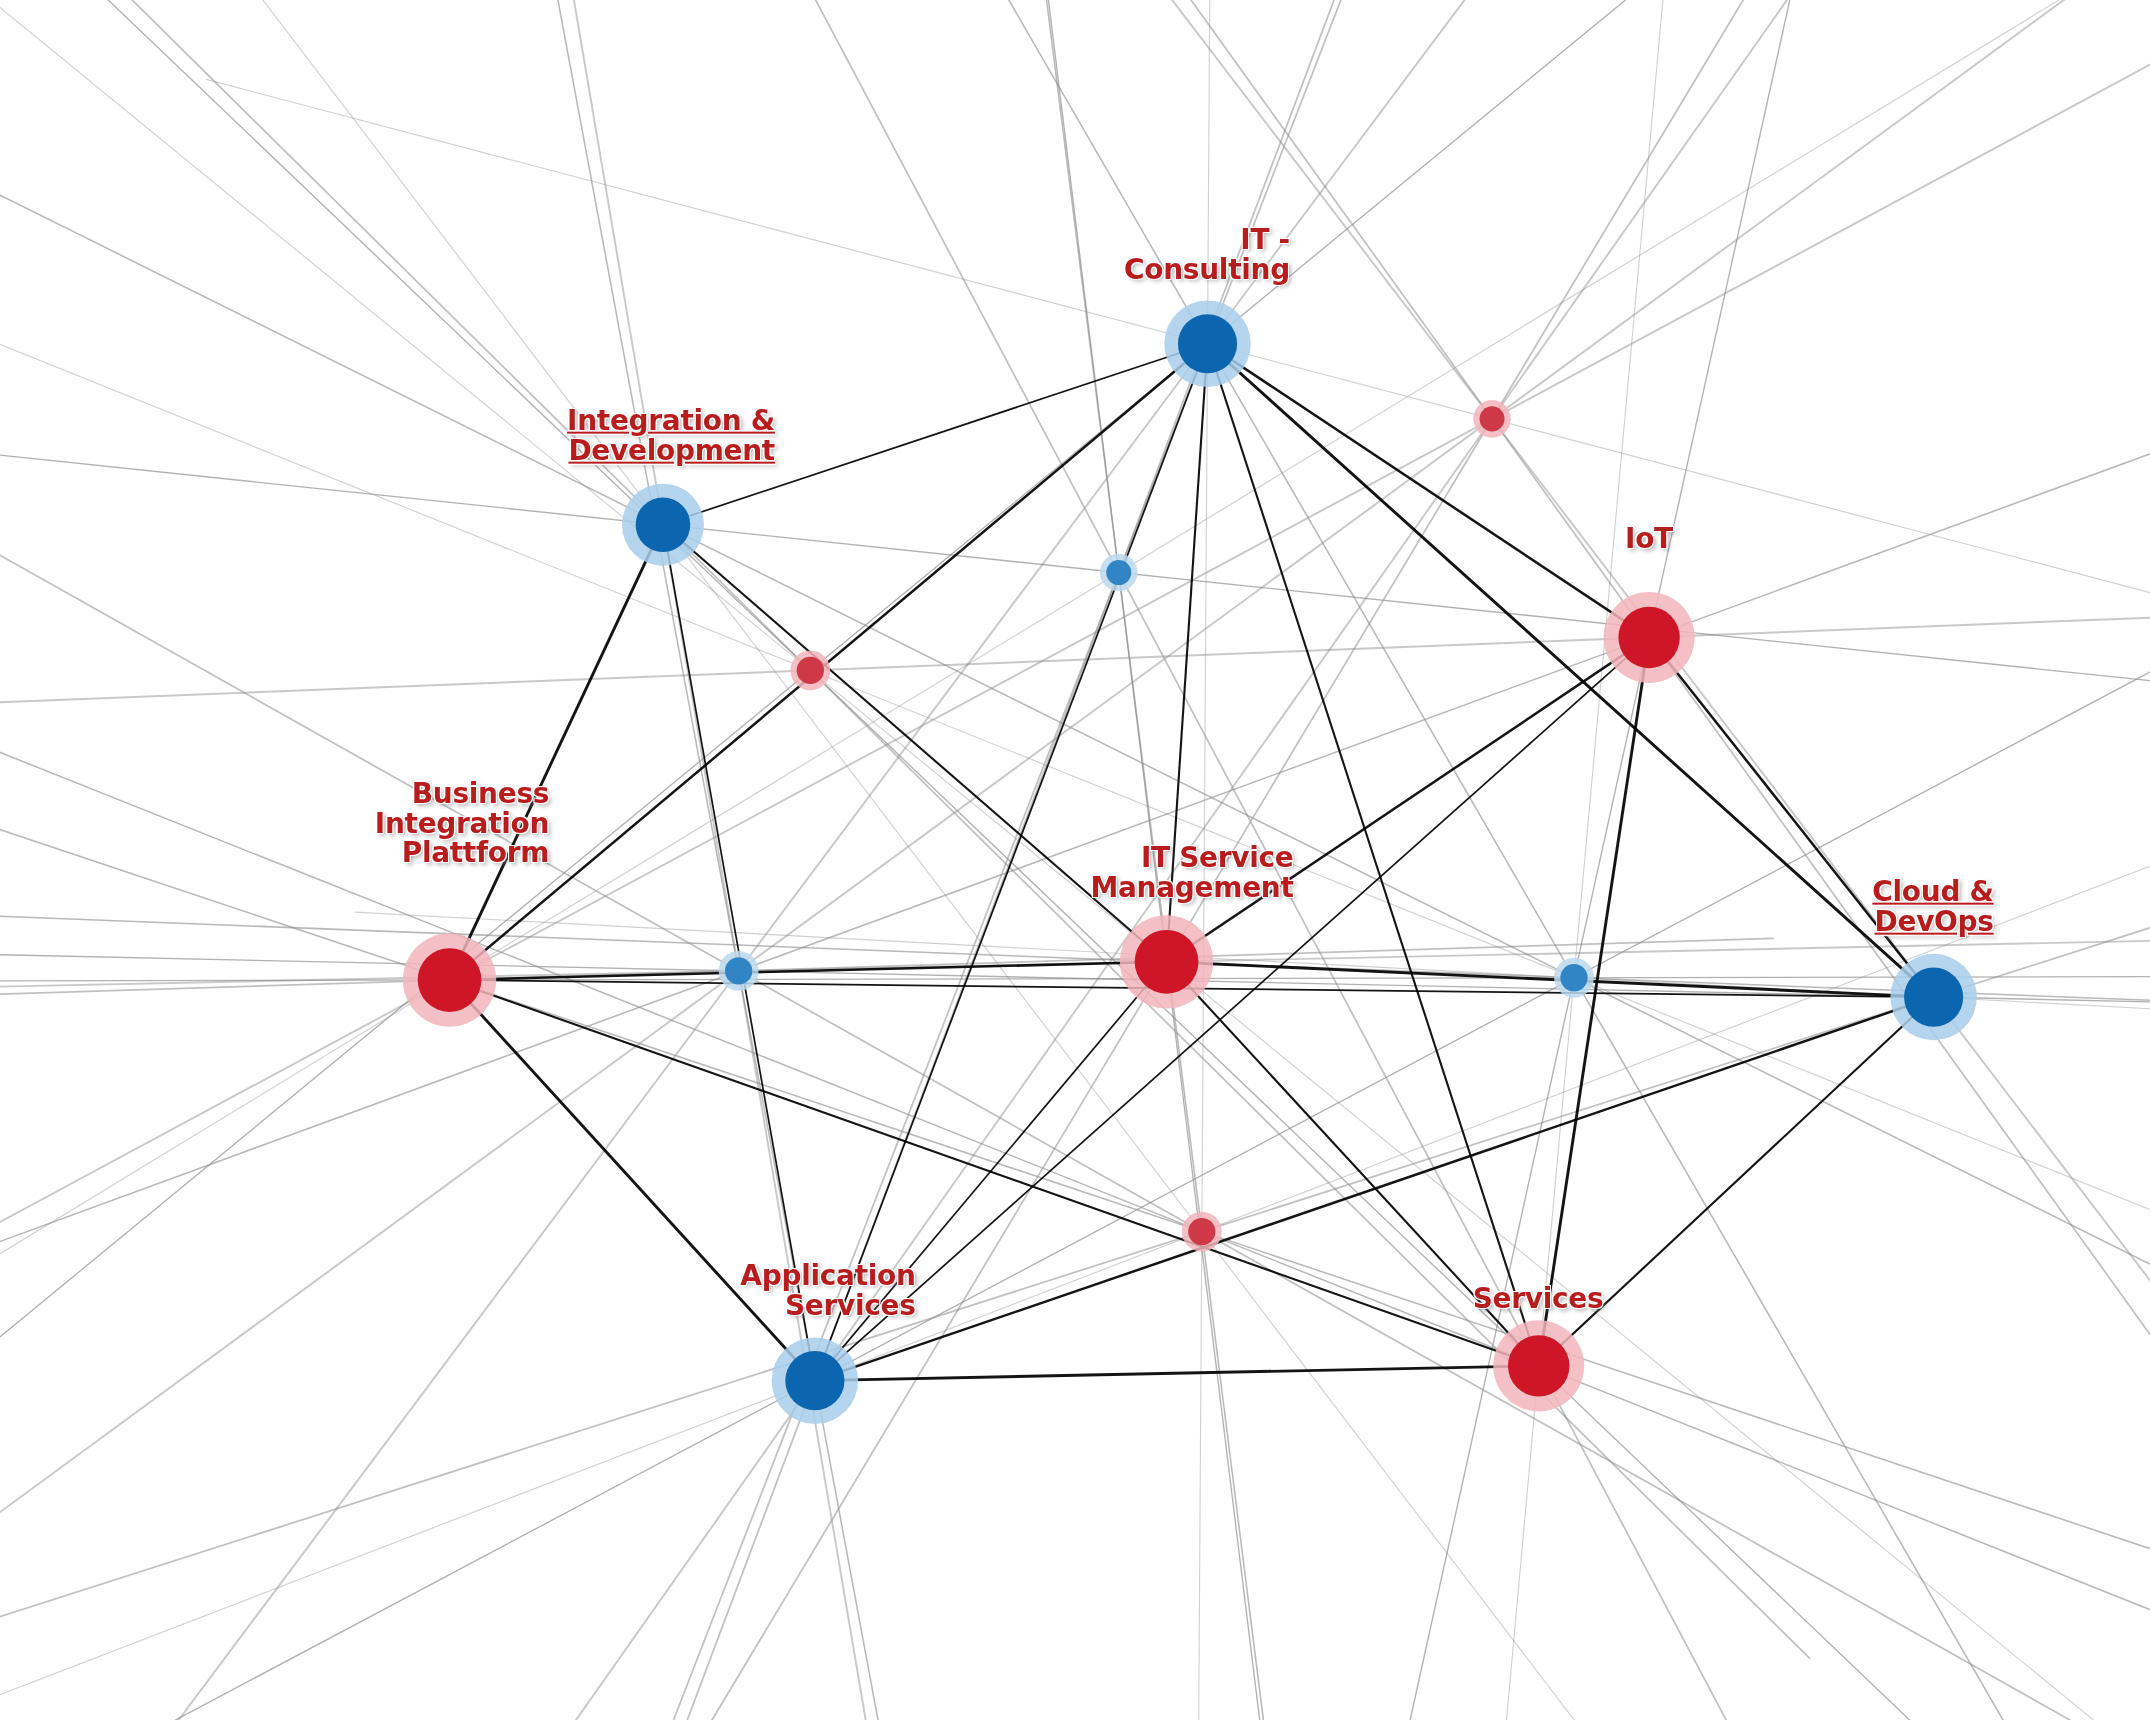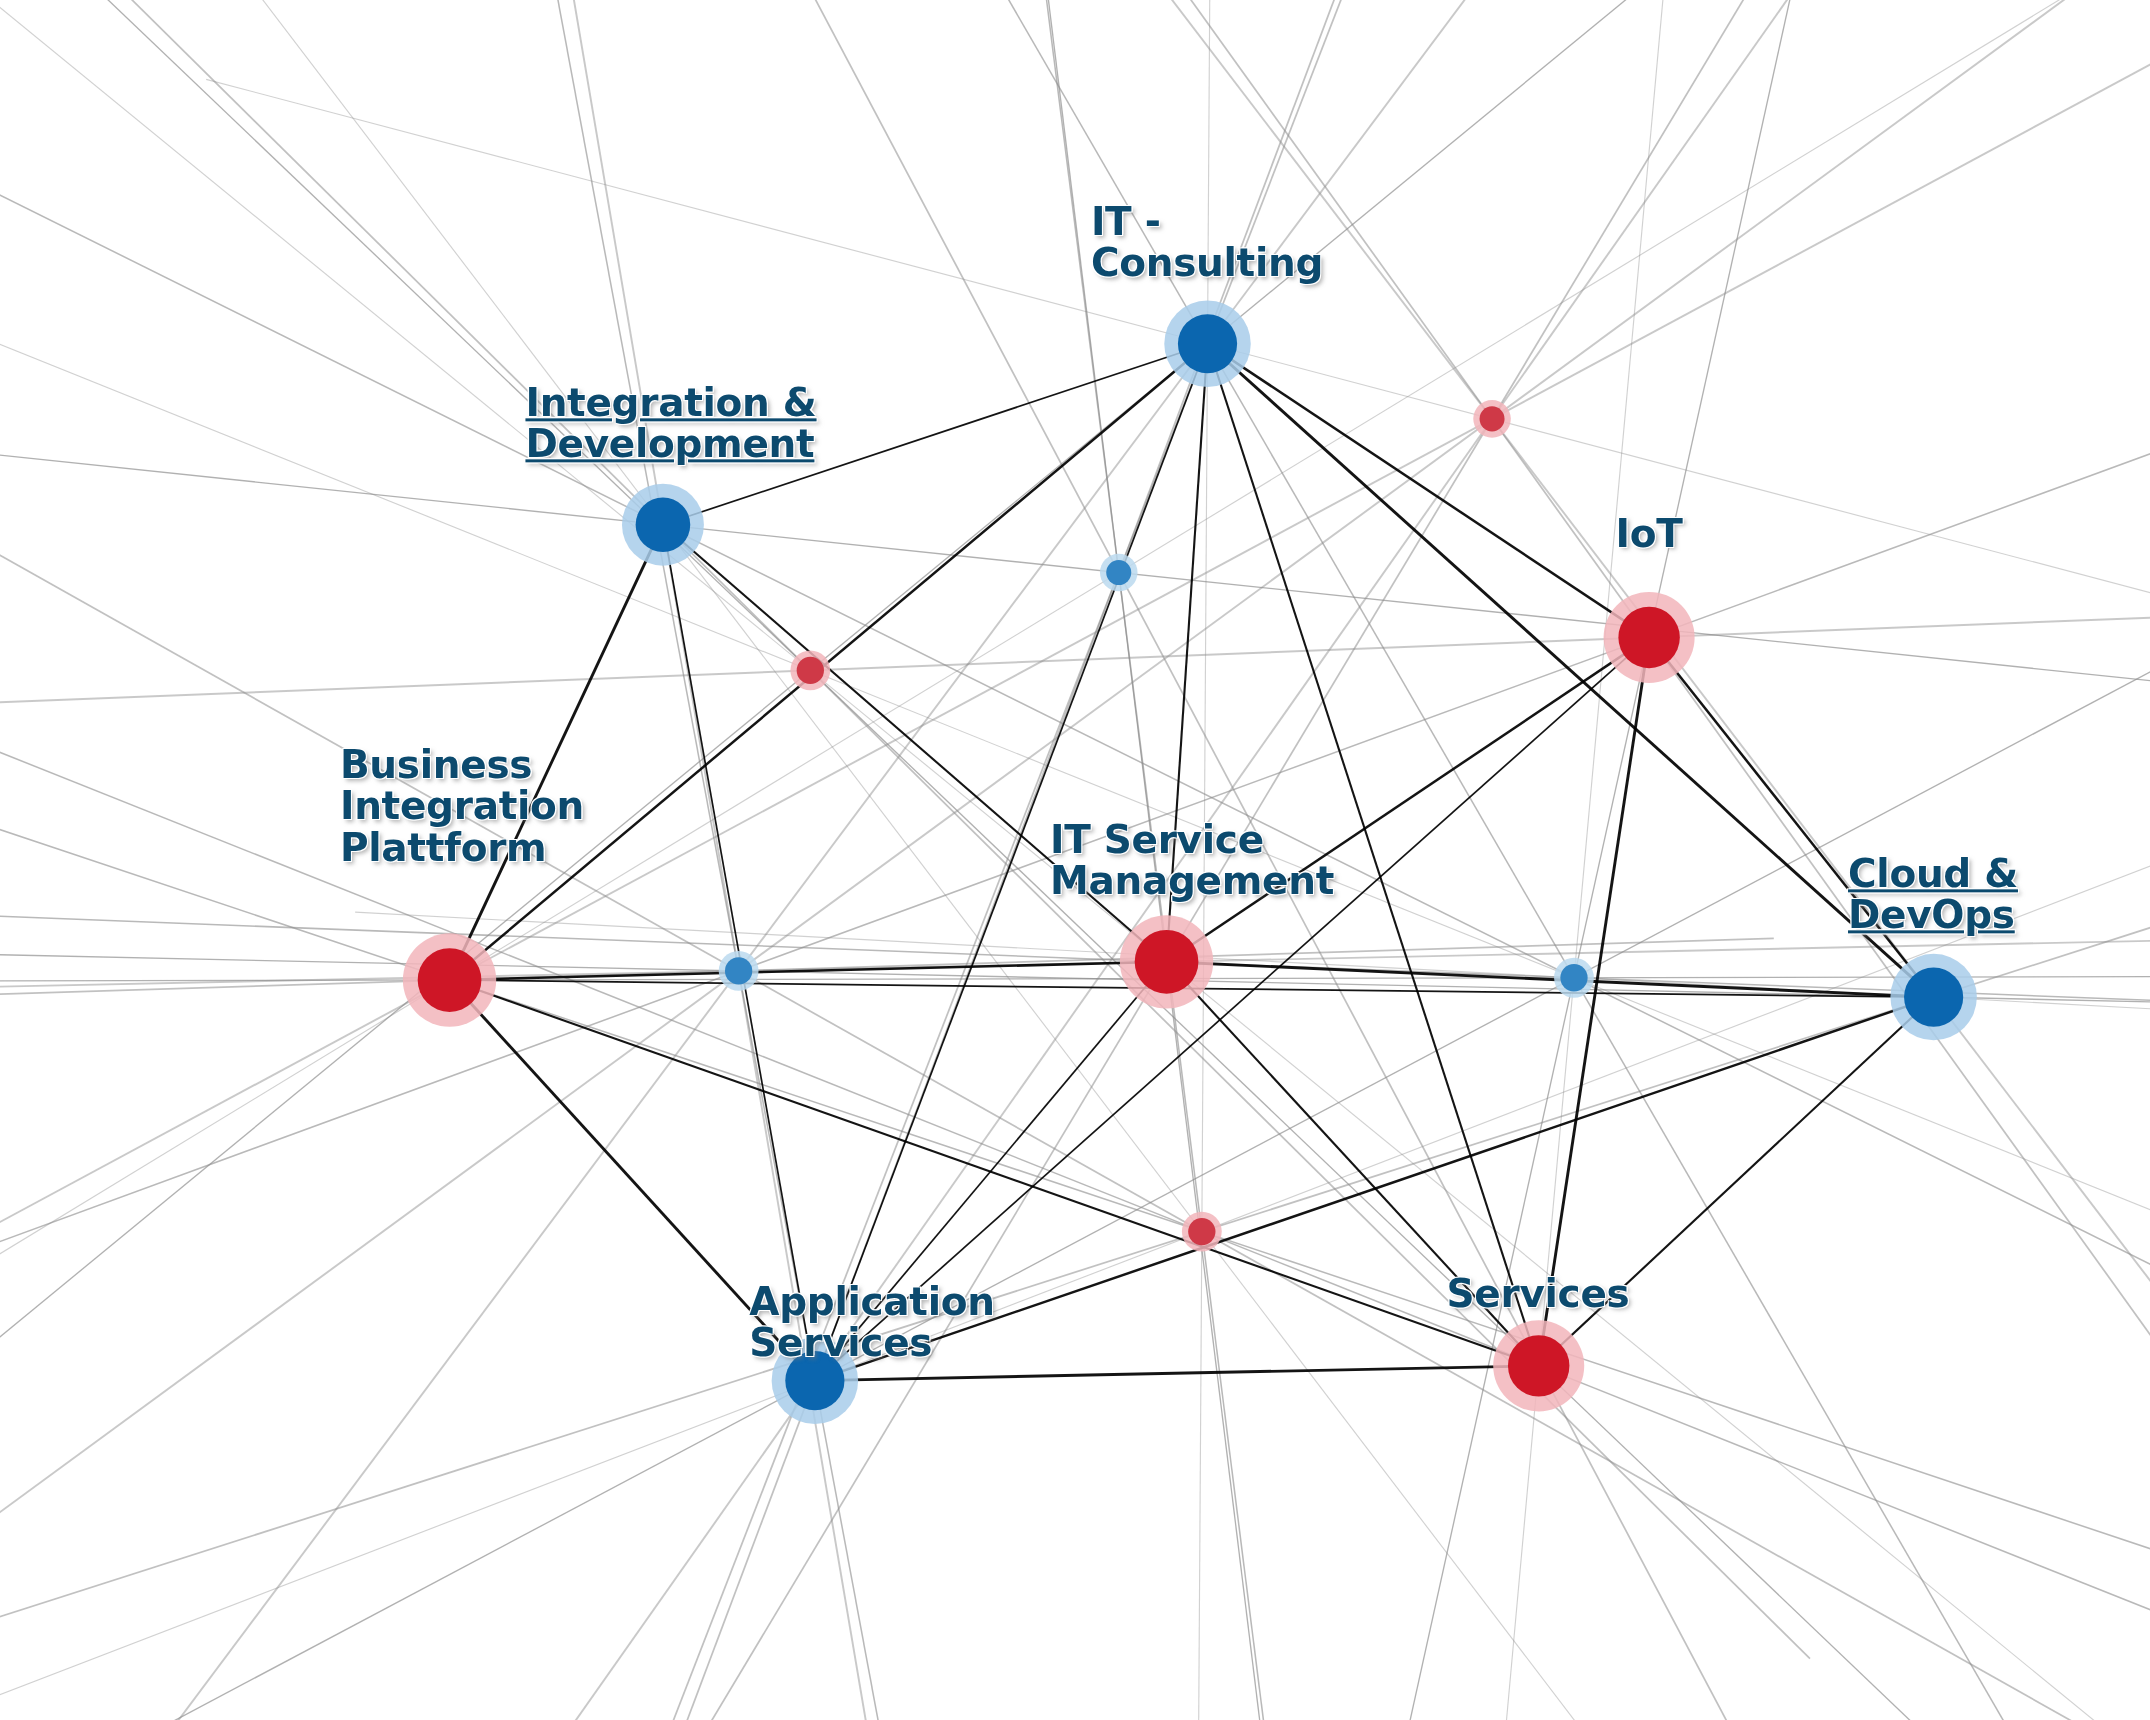--- a/index.html
+++ b/index.html
@@ -21,26 +21,26 @@
   #graph-svg {
     position: absolute;
     top: 0;
     left: 0;
     width: 2151px;
     height: 1721px;
   }
   .node-label {
     position: absolute;
     transform: translate(-50%, -100%);
-    text-align: left;
+    text-align: right;
     font-family: "DejaVu Sans", sans-serif;
     font-weight: 700;
-    font-size: 39px;
+    font-size: 28px;
     line-height: 1.06;
-    color: #0c4a6e;
+    color: #b91c1c;
     white-space: pre-line;
     letter-spacing: -0.3px;
     text-shadow:
        1.1px 1.1px 0 #ffffff,
       -1.1px 1.1px 0 #ffffff,
        1.1px -1.1px 0 #ffffff,
       -1.1px -1.1px 0 #ffffff,
        2.8px 2.8px 4px rgba(120,120,120,0.55);
     pointer-events: none;
   }
@@ -185,18 +185,18 @@
       <div class="node-label" style="left: 671px; top: 465px; text-decoration: underline;">Integration &amp;
 Development</div>
       <div class="node-label" style="left: 462px; top: 868px;">Business
 Integration
 Plattform</div>
       <div class="node-label" style="left: 1192px; top: 902px;">IT Service
 Management</div>
       <div class="node-label" style="left: 1649px; top: 554px;">IoT</div>
       <div class="node-label" style="left: 1933px; top: 936px; text-decoration: underline;">Cloud &amp;
 DevOps</div>
-      <div class="node-label" style="left: 872px; top: 1320px; margin-top: 44px;">Application
+      <div class="node-label" style="left: 828px; top: 1320px;">Application
 Services</div>
       <div class="node-label" style="left: 1538px; top: 1314px;">Services</div>
     </div>
 </div>
 
 
 </body></html>

